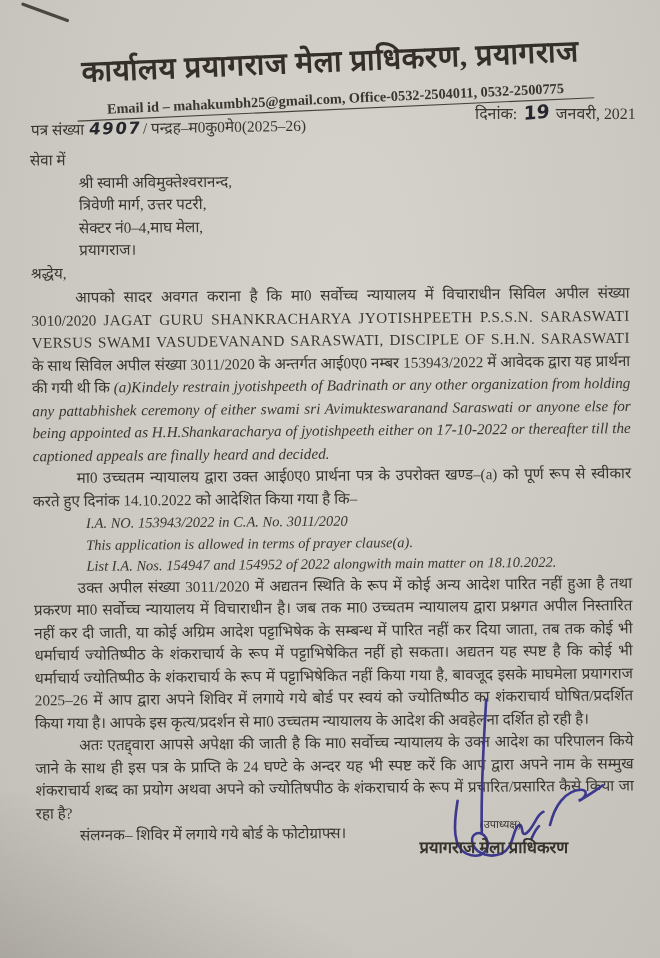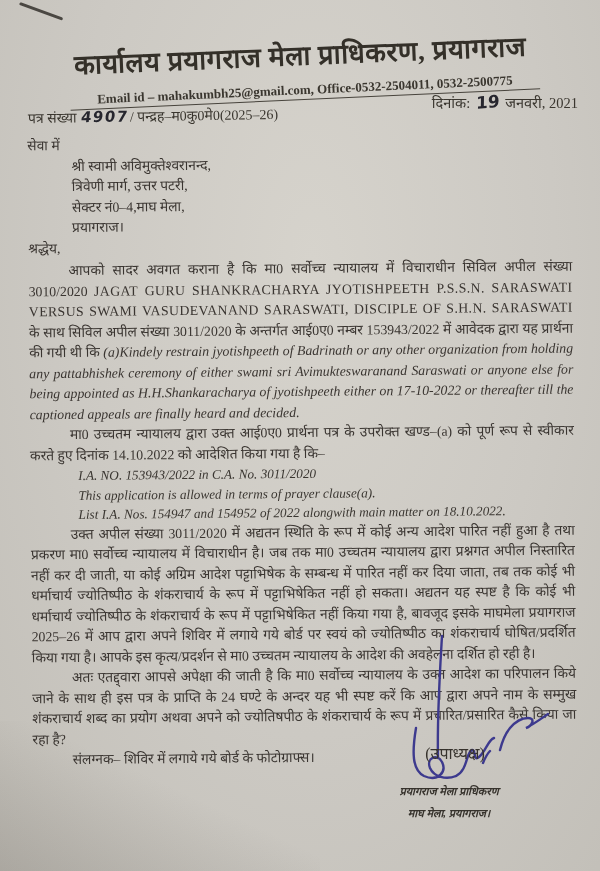--- a/index.html
+++ b/index.html
@@ -77,22 +77,22 @@
   .en-quote{font-style:italic;}
   .quote-block{
     margin:0 0 0 48px;font-style:italic;font-size:13.2px;line-height:19.5px;
     color:#3a3631;
   }
   .enclosure{margin:2px 0 0 0;text-indent:0;}
   .signature-block{
     position:absolute;right:26px;top:742px;width:250px;
     text-align:center;font-size:15px;color:#36322c;
   }
-  .sig-designation{margin:0 0 16px 12px;font-size:16px;}
-  .sig-org{font-weight:bold;font-size:11px;line-height:22px;font-style:italic;}
+  .sig-designation{margin:0 0 4px 12px;font-size:10px;}
+  .sig-org{font-weight:bold;font-size:15px;line-height:22px;}
   .signature-svg{
     position:absolute;right:40px;top:630px;width:210px;height:175px;
     pointer-events:none;
   }
 </style>
 </head>
 <body>
 
 <div class="paper">
 
@@ -151,16 +151,15 @@
       <path d="M66,98 C62,122 62,140 74,146 C88,152 97,142 92,132 C87,123 76,128 80,138 C84,147 96,150 106,146"></path>
       <path d="M106,146 C118,140 116,122 122,120 C126,119 123,132 129,127 C136,121 138,110 144,108"></path>
       <path d="M150,120 C152,112 155,104 160,98 C166,91 172,88 178,88 C186,88 182,96 176,98 C184,94 192,88 198,84"></path>
       <path d="M133,133 C135,128 137,124 140,121"></path>
     </g>
   </svg>
 
   <div class="signature-block">
     <div class="sig-designation">(उपाध्यक्ष)</div>
     <div class="sig-org">प्रयागराज मेला प्राधिकरण</div>
-    <div class="sig-org">माघ मेला, प्रयागराज।</div>
   </div>
 
 </div>
 
 </body></html>

